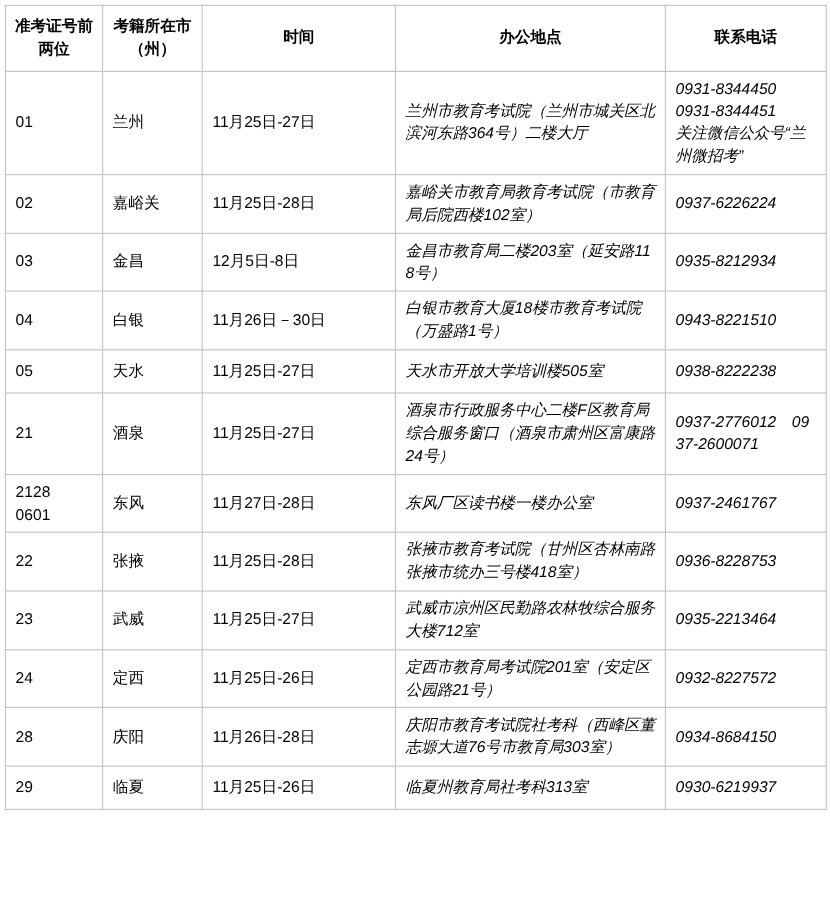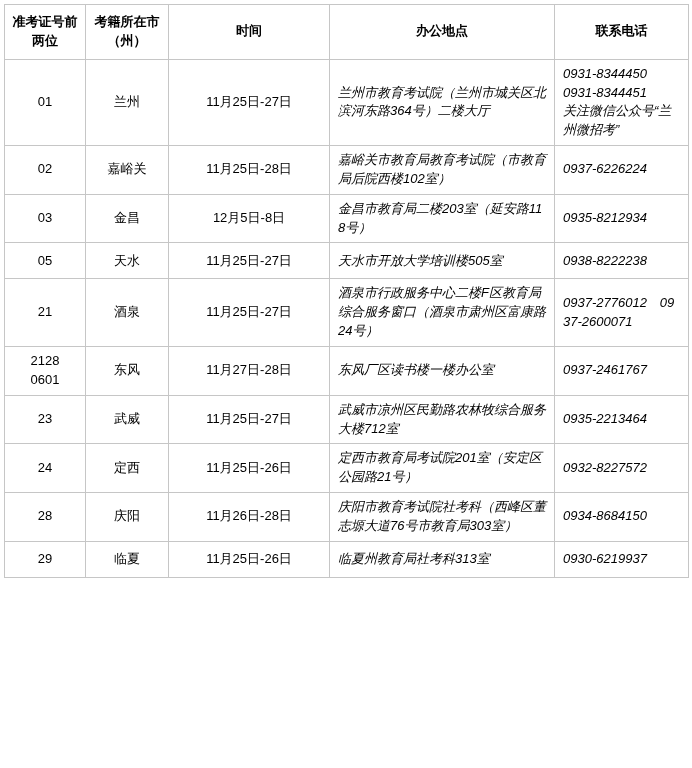--- a/index.html
+++ b/index.html
@@ -34,21 +34,21 @@
   .reg-table th {
     font-weight: bold;
     text-align: center;
     padding: 8px 6px;
     height: 46px;
   }
   .reg-table td {
     padding: 5px 8px;
     height: 36px;
   }
-  td.col-code, td.col-city, td.col-time { text-align: center; }
+  td.col-code, td.col-city, td.col-time { }
   td.col-address, td.col-phone { text-align: left; font-style: italic; }
   tr.row-tall td { height: 74px; }
 </style>
 </head>
 <body>
 
 <div class="page">
   <table class="reg-table">
     <colgroup>
       <col style="width:81px">
@@ -84,40 +84,54 @@
           <td class="col-phone">0937-6226224</td>
         </tr>
         <tr>
           <td class="col-code">03</td>
           <td class="col-city">金昌</td>
           <td class="col-time">12月5日-8日</td>
           <td class="col-address">金昌市教育局二楼203室（延安路118号）</td>
           <td class="col-phone">0935-8212934</td>
         </tr>
         <tr>
+          <td class="col-code">04</td>
+          <td class="col-city">白银</td>
+          <td class="col-time">11月26日－30日</td>
+          <td class="col-address">白银市教育大厦18楼市教育考试院（万盛路1号）</td>
+          <td class="col-phone">0943-8221510</td>
+        </tr>
+        <tr>
           <td class="col-code">05</td>
           <td class="col-city">天水</td>
           <td class="col-time">11月25日-27日</td>
           <td class="col-address">天水市开放大学培训楼505室</td>
           <td class="col-phone">0938-8222238</td>
         </tr>
         <tr>
           <td class="col-code">21</td>
           <td class="col-city">酒泉</td>
           <td class="col-time">11月25日-27日</td>
           <td class="col-address">酒泉市行政服务中心二楼F区教育局综合服务窗口（酒泉市肃州区富康路24号）</td>
           <td class="col-phone">0937-2776012　0937-2600071</td>
         </tr>
         <tr>
           <td class="col-code">2128
 0601</td>
           <td class="col-city">东风</td>
           <td class="col-time">11月27日-28日</td>
           <td class="col-address">东风厂区读书楼一楼办公室</td>
           <td class="col-phone">0937-2461767</td>
+        </tr>
+        <tr>
+          <td class="col-code">22</td>
+          <td class="col-city">张掖</td>
+          <td class="col-time">11月25日-28日</td>
+          <td class="col-address">张掖市教育考试院（甘州区杏林南路张掖市统办三号楼418室）</td>
+          <td class="col-phone">0936-8228753</td>
         </tr>
         <tr>
           <td class="col-code">23</td>
           <td class="col-city">武威</td>
           <td class="col-time">11月25日-27日</td>
           <td class="col-address">武威市凉州区民勤路农林牧综合服务大楼712室</td>
           <td class="col-phone">0935-2213464</td>
         </tr>
         <tr>
           <td class="col-code">24</td>

